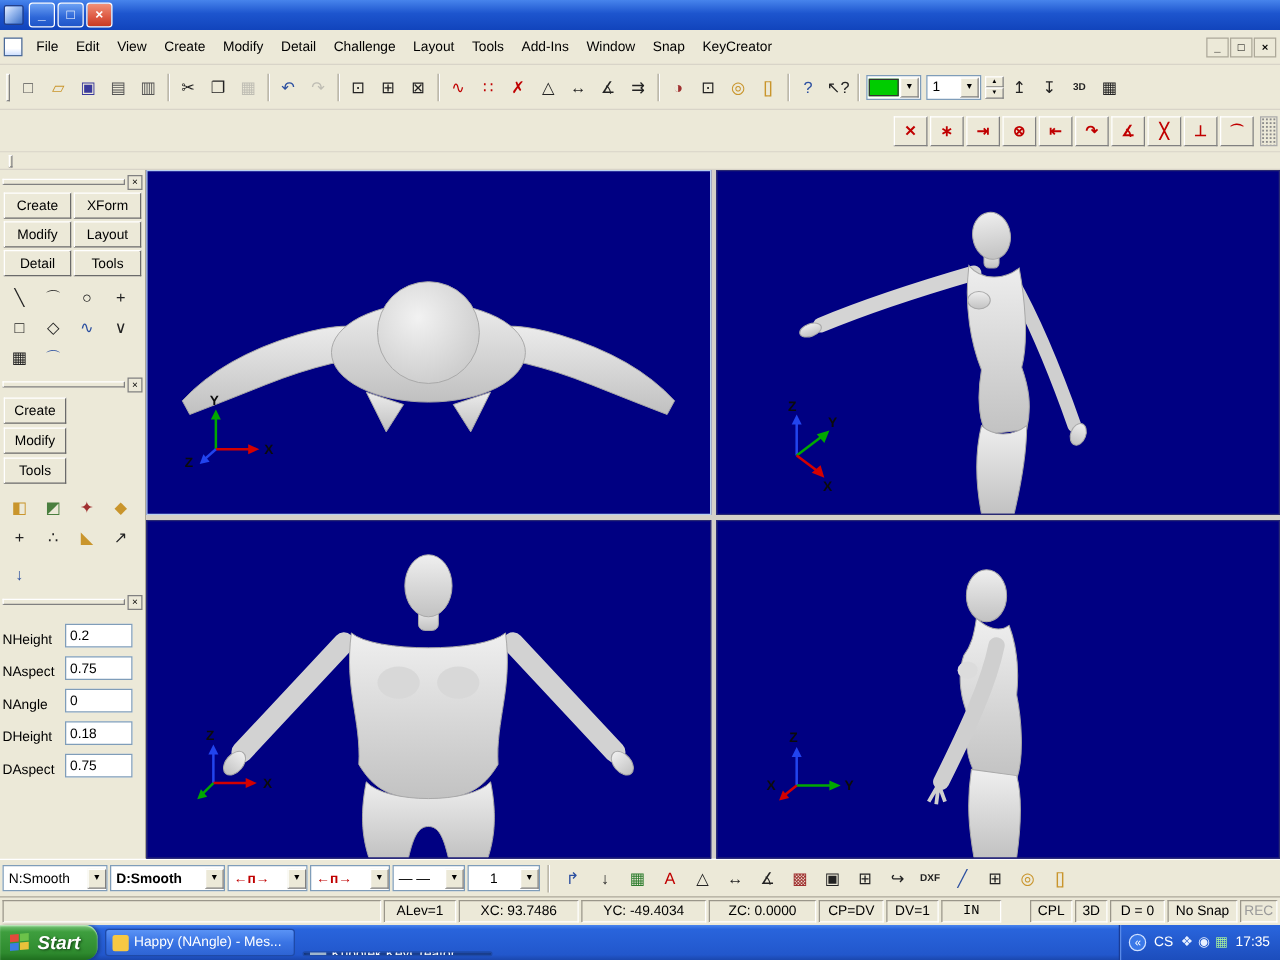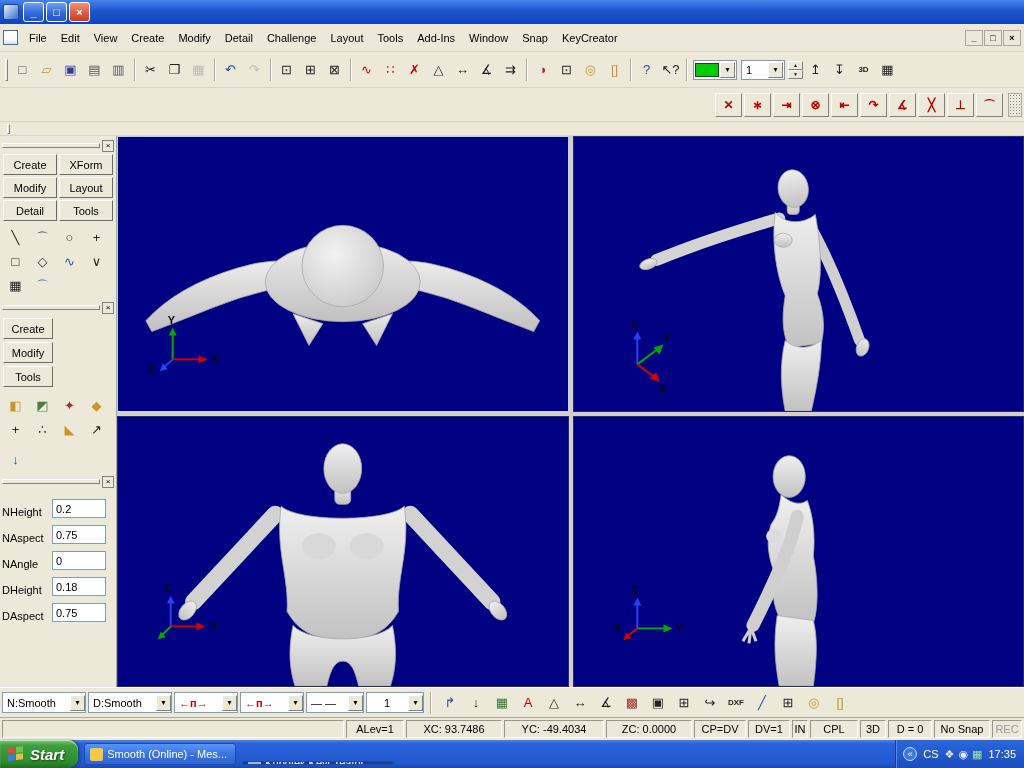--- a/index.html
+++ b/index.html
@@ -624,21 +624,21 @@
         </svg>
       </div>
     </div>
   </div>
 
   <div class="bottombar">
     <span class="combo" style="width:84px;">
       <span class="val" style="flex:1">N:Smooth</span>
       <span class="dd">▼</span>
     </span>
-    <span class="combo" style="width:84px;">
+    <span class="combo" style="width:92px;font-weight:bold;">
       <span class="val" style="flex:1">D:Smooth</span>
       <span class="dd">▼</span>
     </span>
     <span class="combo" style="width:64px;">
       <span class="val red" style="flex:1">←п→</span>
       <span class="dd">▼</span>
     </span>
     <span class="combo" style="width:64px;">
       <span class="val red" style="flex:1">←п→</span>
       <span class="dd">▼</span>
@@ -720,24 +720,24 @@
         </div>
         <div class="seg" style="width: 86px;">
           <span>ZC: 0.0000</span>
         </div>
         <div class="seg" style="width: 52px;">
           <span>CP=DV</span>
         </div>
         <div class="seg" style="width: 42px;">
           <span>DV=1</span>
         </div>
-        <div class="seg" style="width: 16px;">
+        <div class="seg" style="width: 48px; font-family: Liberation Mono, monospace;">
           <span>IN</span>
         </div>
-        <div class="seg" style="width: 48px;">
+        <div class="seg" style="width: 34px; margin-left: 21px;">
           <span>CPL</span>
         </div>
         <div class="seg" style="width: 26px;">
           <span>3D</span>
         </div>
         <div class="seg" style="width: 44px;">
           <span>D = 0</span>
         </div>
         <div class="seg" style="width: 56px;">
           <span>No Snap</span>
@@ -755,21 +755,21 @@
           <span class="wf2"></span>
           <span class="wf3"></span>
           <span class="wf4"></span>
       </span>
       <span>Start</span>
     </div>
     <div style="display:flex;">
 
     <button class="task">
           <span class="task-ico" style="background: rgb(247, 200, 67);"></span>
-          <span class="task-label">Smooth (Online) - Mes...</span>
+          <span class="task-label">Happy (NAngle) - Mes...</span>
         </button>
         <button class="task active">
           <span class="task-ico" style="background: rgb(159, 182, 205);"></span>
           <span class="task-label">Kubotek KeyCreator ...</span>
         </button>
       </div>
     <div class="tray">
       <span class="tray-chevron">«</span>
       <span class="tray-lang">CS</span>
       <span style="display:flex; gap:4px;">

